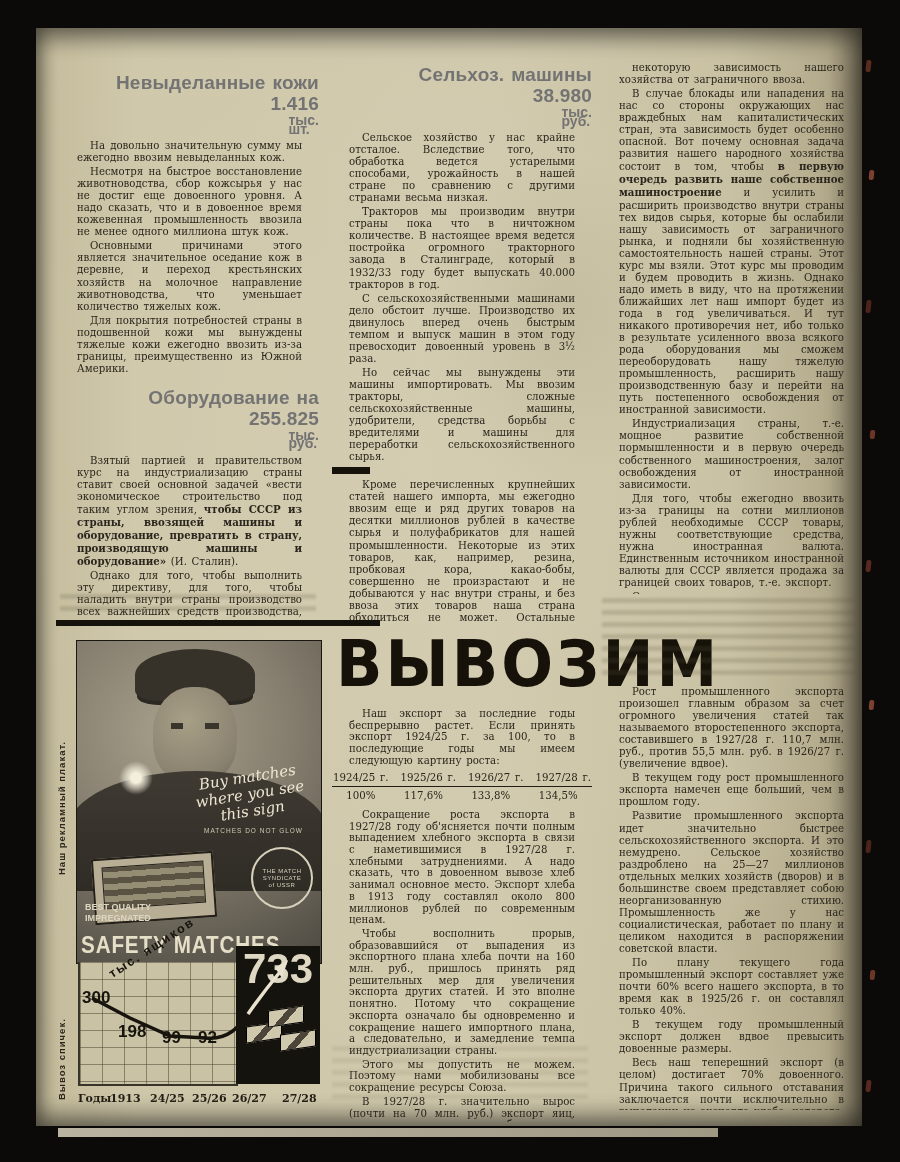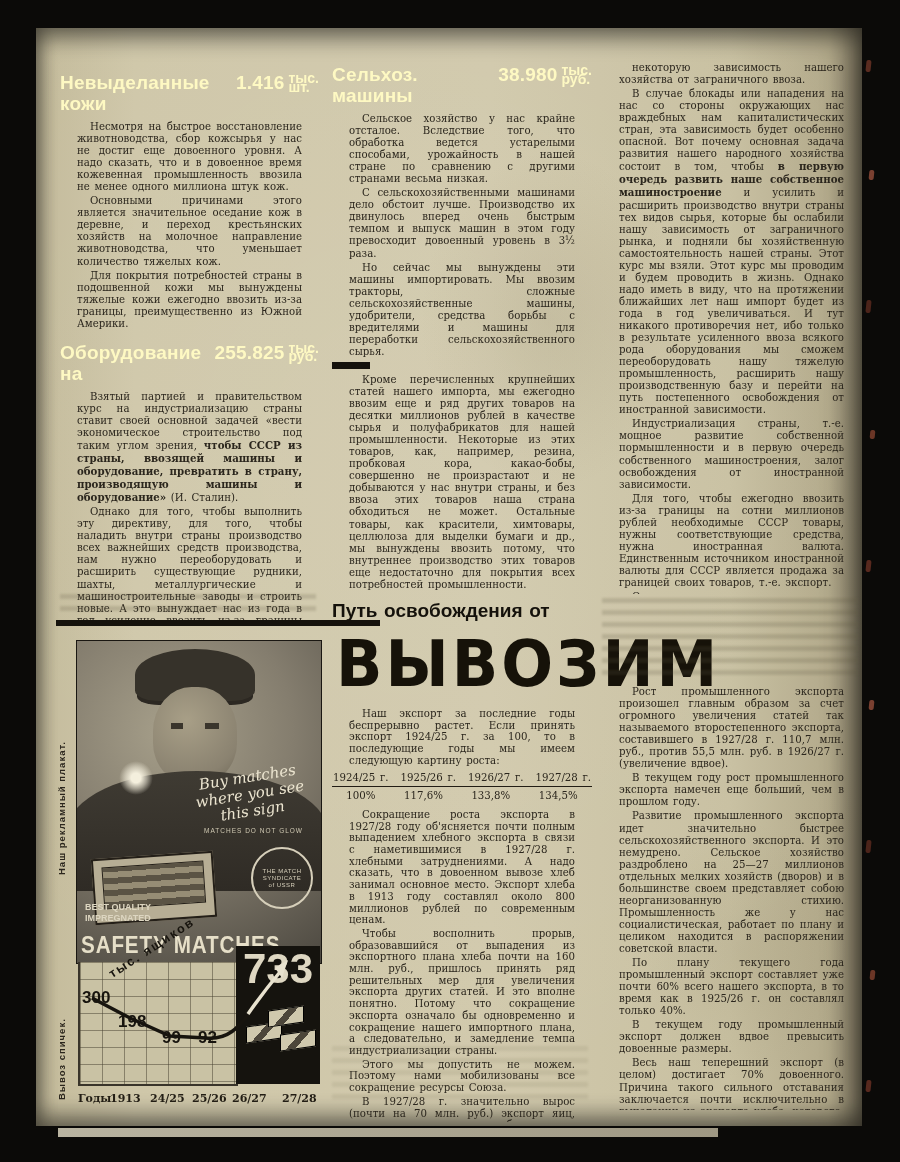--- a/index.html
+++ b/index.html
@@ -24,22 +24,22 @@
   .col{position:absolute;overflow:hidden;color:#2b261d;font-size:10.2px;line-height:12.05px;
        text-align:justify;word-spacing:1.4px;}
   .col .para{margin:0 17px 2px;text-indent:13px;}
   .b{font-weight:700;}
   .col-left{left:60px;top:72px;width:259px;height:552px;}
   .col-mid-top{left:332px;top:64px;width:260px;height:558px;}
   .col-mid-bottom{left:332px;top:708px;width:260px;height:414px;line-height:11.7px;}
   .col-right-top{left:602px;top:62px;width:259px;height:532px;}
   .col-right-bottom{left:602px;top:686px;width:259px;height:424px;}
   .headline{font-family:"Liberation Sans",sans-serif;font-weight:700;font-size:19px;
-    letter-spacing:.2px;color:#fef9c3;margin:0 0 7px;display:flex;align-items:flex-start;
-    text-indent:0;line-height:21px;}
+    letter-spacing:.2px;color:#737373;margin:0 0 7px;display:flex;align-items:flex-end;
+    text-indent:0;line-height:21px;flex-direction:column;}
   .headline .fig{margin-left:7px;}
   .units{font-size:14px;line-height:8.5px;font-weight:700;margin-left:4px;padding-top:2px;
     font-family:Liberation Sans, sans-serif;letter-spacing:0;}
   .subhead{font-family:"Liberation Sans",sans-serif;font-weight:700;font-size:19px;
     line-height:22px;color:#14110b;margin:9px 0 6px;text-indent:0;}
   .mini-bar{width:38px;height:7px;background:#15120c;margin:4px 0 5px;}
   .divider-rule{position:absolute;left:56px;top:620px;width:324px;height:6px;background:#15120c;}
   .vyvozim{position:absolute;left:336px;top:626px;width:372px;font-family:"DejaVu Sans",sans-serif;
     font-weight:700;font-size:61px;letter-spacing:3px;color:#161209;transform:scaleY(1.06);
     transform-origin:top left;white-space:nowrap;}
@@ -120,20 +120,21 @@
 <div class="col col-left">
   <div class="headline">
     <span>Невыделанные кожи</span>
     <span class="fig">1.416</span>
     <span class="units">
       <span>тыс.</span><br>
       <span>шт.</span>
     </span>
   </div>
   <div>
+      <p class="para"><span>На довольно значительную сумму мы ежегодно ввозим невыделанных кож.</span></p>
       <p class="para"><span>Несмотря на быстрое восстановление животноводства, сбор кожсырья у нас не достиг еще довоенного уровня. А надо сказать, что и в довоенное время кожевенная промышленность ввозила не менее одного миллиона штук кож.</span></p>
       <p class="para"><span>Основными причинами этого является значительное оседание кож в деревне, и переход крестьянских хозяйств на молочное направление животноводства, что уменьшает количество тяжелых кож.</span></p>
       <p class="para"><span>Для покрытия потребностей страны в подошвенной кожи мы вынуждены тяжелые кожи ежегодно ввозить из-за границы, преимущественно из Южной Америки.</span></p>
     </div>
   <div class="headline" style="margin-top:12px">
     <span>Оборудование на</span>
     <span class="fig">255.825</span>
     <span class="units">
       <span>тыс.</span><br>
       <span>руб.</span>
@@ -150,20 +151,21 @@
   <div class="headline">
     <span>Сельхоз. машины</span>
     <span class="fig">38.980</span>
     <span class="units">
       <span>тыс.</span><br>
       <span>руб.</span>
     </span>
   </div>
   <div>
       <p class="para"><span>Сельское хозяйство у нас крайне отсталое. Вследствие того, что обработка ведется устарелыми способами, урожайность в нашей стране по сравнению с другими странами весьма низкая.</span></p>
+      <p class="para"><span>Тракторов мы производим внутри страны пока что в ничтожном количестве. В настоящее время ведется постройка огромного тракторного завода в Сталинграде, который в 1932/33 году будет выпускать 40.000 тракторов в год.</span></p>
       <p class="para"><span>С сельскохозяйственными машинами дело обстоит лучше. Производство их двинулось вперед очень быстрым темпом и выпуск машин в этом году превосходит довоенный уровень в 3½ раза.</span></p>
       <p class="para"><span>Но сейчас мы вынуждены эти машины импортировать. Мы ввозим тракторы, сложные сельскохозяйственные машины, удобрители, средства борьбы с вредителями и машины для переработки сельскохозяйственного сырья.</span></p>
     </div>
   <div class="mini-bar"></div>
   <div>
       <p class="para"><span>Кроме перечисленных крупнейших статей нашего импорта, мы ежегодно ввозим еще и ряд других товаров на десятки миллионов рублей в качестве сырья и полуфабрикатов для нашей промышленности. Некоторые из этих товаров, как, например, резина, пробковая кора, какао-бобы, совершенно не произрастают и не добываются у нас внутри страны, и без ввоза этих товаров наша страна обходиться не может. Остальные товары, как красители, химтовары, целлюлоза для выделки бумаги и др., мы вынуждены ввозить потому, что внутреннее производство этих товаров еще недостаточно для покрытия всех потребностей промышленности.</span></p>
     </div>
   <div class="subhead">
     <span>Путь освобождения от</span><br>
     <span>заграницы</span>
@@ -265,21 +267,21 @@
       <div class="mbx" style="left:32px;top:62px;"></div>
       <div class="mbx" style="left:44px;top:86px;"></div>
     </div>
     <svg class="cline" width="244" height="140">
       <path d="M16,52 L54,72 L94,90 L130,92 C152,94 162,82 176,64" fill="none" stroke="#17140e" stroke-width="3.5"></path>
       <path d="M172,68 C186,48 194,38 204,26" fill="none" stroke="#e8e2cf" stroke-width="3.5"></path>
       <polygon points="199,22 212,14 206,32" fill="#e8e2cf"></polygon>
     </svg>
     <div class="ylab">тыс. ящиков</div>
     <span class="pt-num" style="left:6px;top:26px;">300</span>
-    <span class="pt-num" style="left:42px;top:50px;">198</span>
+    <span class="pt-num" style="left:42px;top:60px;">198</span>
     <span class="pt-num" style="left:86px;top:66px;">99</span>
     <span class="pt-num" style="left:122px;top:66px;">92</span>
     <div class="axis-row">
       <span style="left:2px;">Годы</span>
       <span style="left:34px;">1913</span>
       <span style="left:74px;text-align:center;">24/25</span>
       <span style="left:116px;">25/26</span>
       <span style="left:156px;">26/27</span>
       <span style="left:206px;">27/28</span>
     </div>

